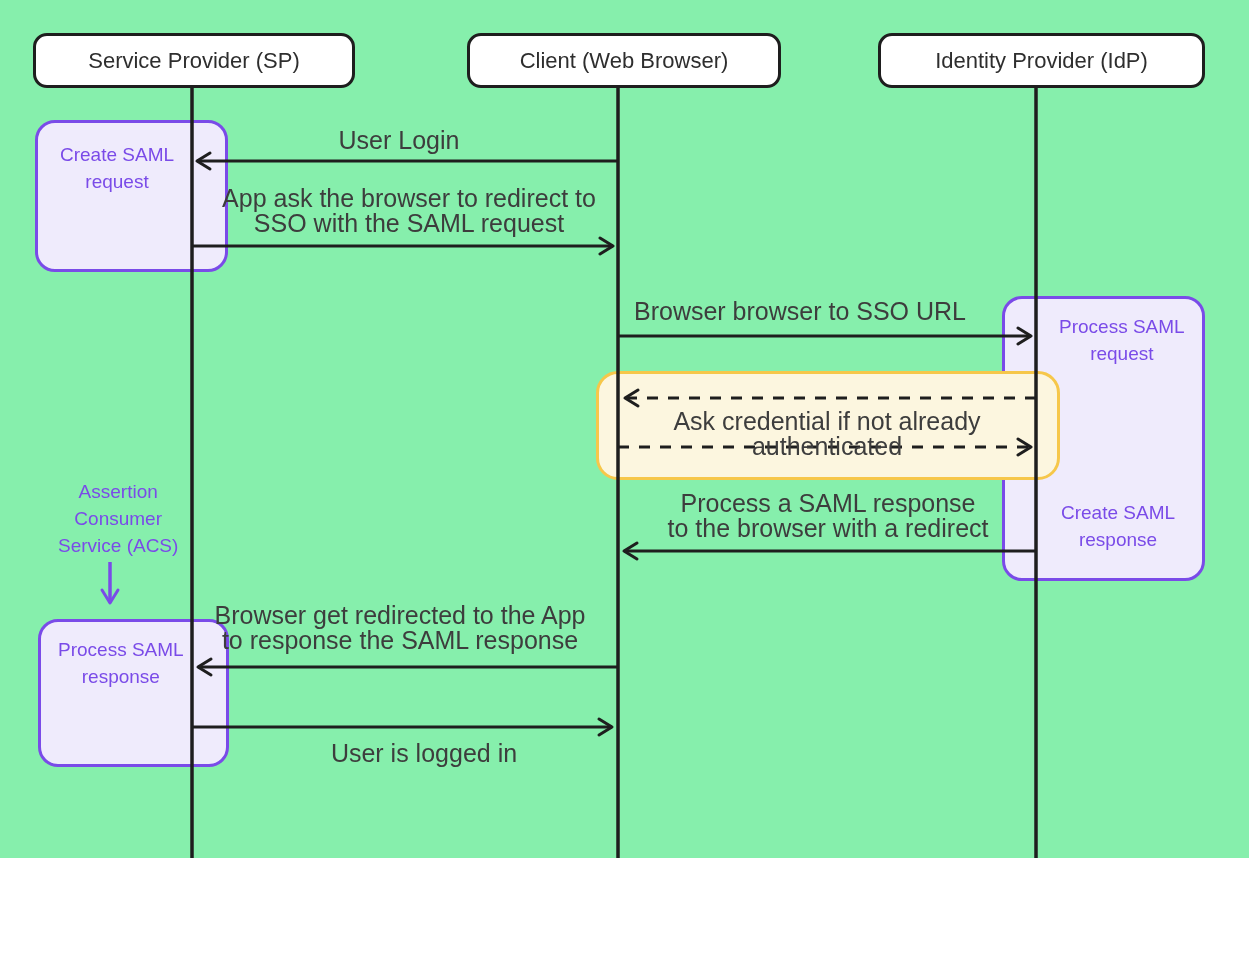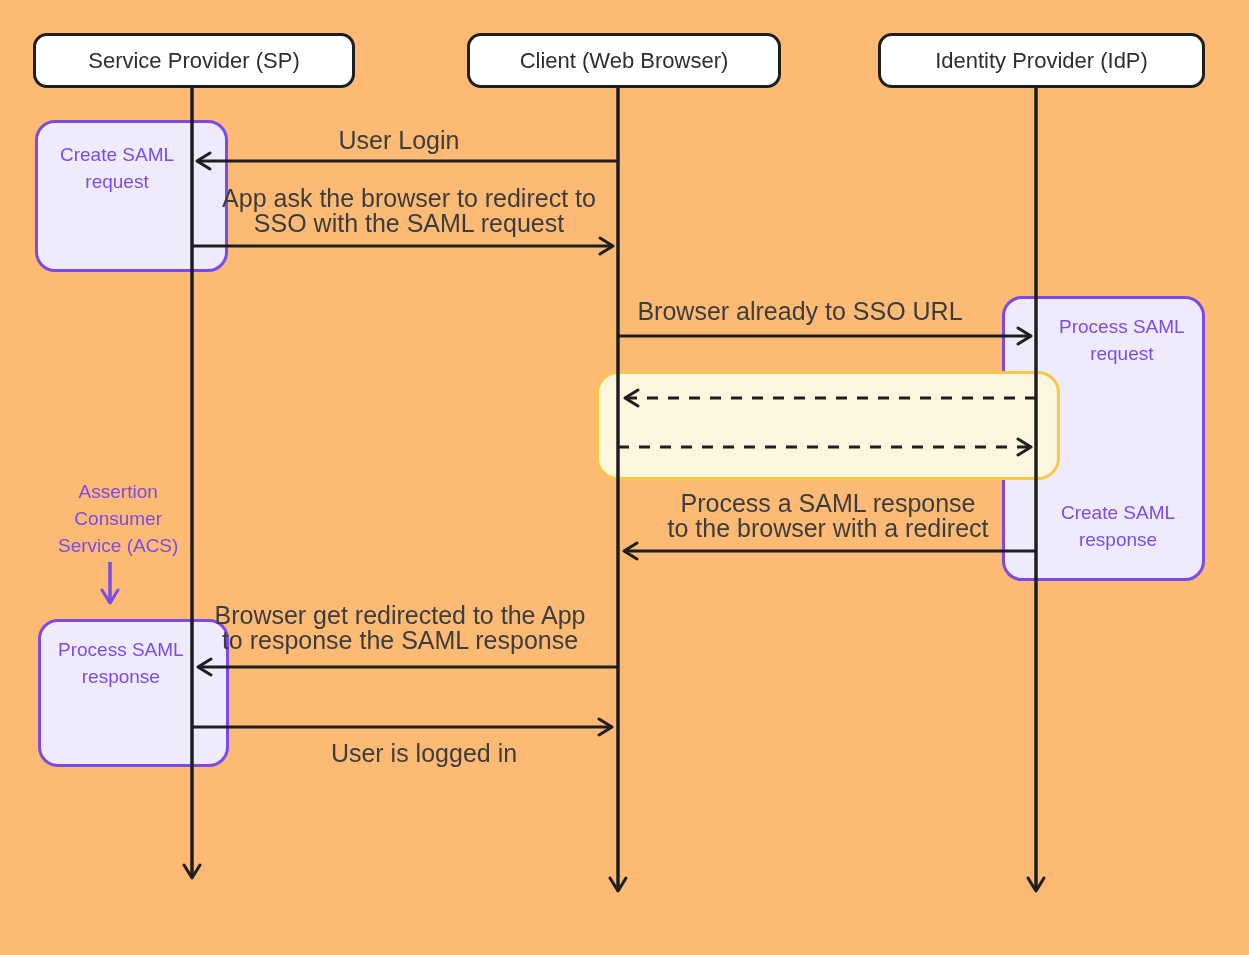--- a/index.html
+++ b/index.html
@@ -5,21 +5,21 @@
   :root{
     --ink:#1e1e1e;
     --text:#3d3d3d;
     --purple:#7a4be8;
     --purple_fill:#efebfc;
     --yellow:#f6c74a;
     --yellow_fill:#fcf6df;
   }
   html,body{margin:0;padding:0;background:#ffffff;}
   .canvas{
-    position:relative;width:1249px;height:955px;background:#fdba74;
+    position:relative;width:1249px;height:858px;background:#86efac;
     font-family:"Liberation Sans", sans-serif;overflow:hidden;
   }
   .actor{
     position:absolute;display:flex;align-items:center;justify-content:center;
     background:#ffffff;border:3px solid var(--ink);border-radius:14px;
     font-size:22px;color:#2e2e2e;z-index:4;box-sizing:border-box;
   }
   .activity{
     position:absolute;background:var(--purple_fill);border:3px solid var(--purple);
     border-radius:20px;z-index:1;box-sizing:border-box;
@@ -95,20 +95,21 @@
   <div class="plabel" style="left:58px;top:636px;">Process SAML
 response</div>
 
   <div class="plabel" style="left:58px;top:478px;">Assertion
 Consumer
 Service (ACS)</div>
 
   <div class="label" style="left:399px;top:128px;">User Login</div>
   <div class="label" style="left:409px;top:186px;">App ask the browser to redirect to
 SSO with the SAML request</div>
-  <div class="label" style="left:800px;top:299px;">Browser already to SSO URL</div>
+  <div class="label" style="left:800px;top:299px;">Browser browser to SSO URL</div>
+  <div class="label" style="left:827px;top:409px;">Ask credential if not already authenticated</div>
   <div class="label" style="left:828px;top:491px;">Process a SAML response
 to the browser with a redirect</div>
   <div class="label" style="left:400px;top:603px;">Browser get redirected to the App
 to response the SAML response</div>
   <div class="label" style="left:424px;top:741px;">User is logged in</div>
 
 </div>
 
 </body></html>

